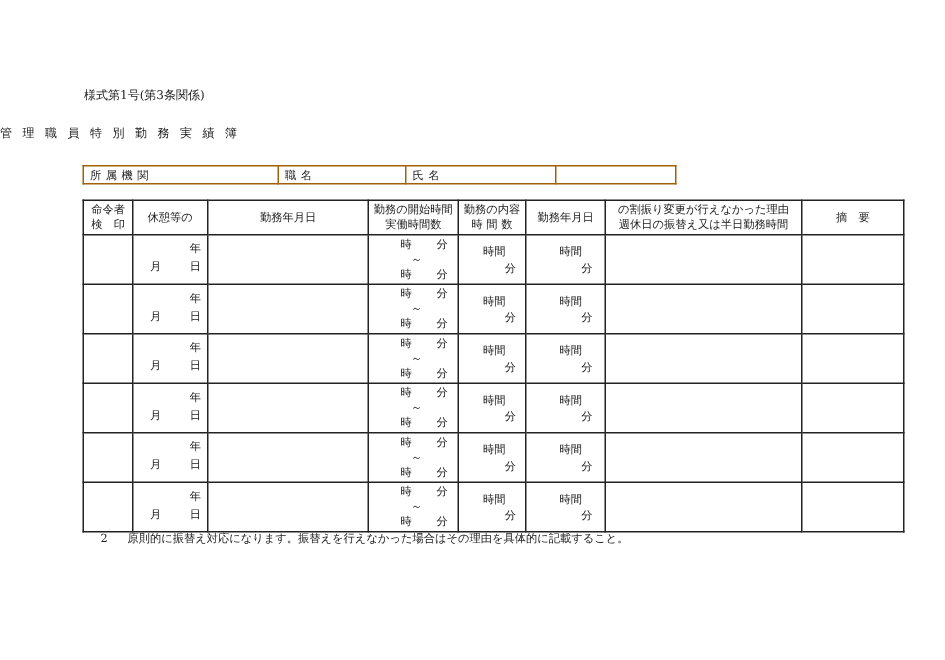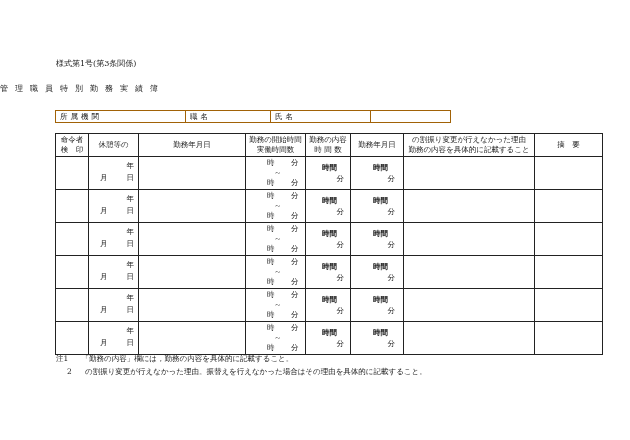--- a/index.html
+++ b/index.html
@@ -31,21 +31,21 @@
   .ymd .y { position: absolute; right: 0; top: 0; }
   .ymd .m { position: absolute; left: -8px; top: 12px; }
   .ymd .d { position: absolute; right: 0; top: 12px; }
   .tm { position: absolute; left: 0; right: 0; top: 1px; height: 30px; }
   .tm .h1 { position: absolute; left: 21px; top: 0; }
   .tm .m1 { position: absolute; left: 45px; top: 0; }
   .tm .sep { position: absolute; left: 28px; top: 10px; }
   .tm .h2 { position: absolute; left: 21px; top: 20px; }
   .tm .m2 { position: absolute; left: 45px; top: 20px; }
   .hm { position: absolute; right: 6px; top: 6px; width: 22px; height: 22px; }
-  .hm .h { position: absolute; left: 0; top: 0; font-weight: bold; }
+  .hm .h { position: absolute; left: 0; top: 0; }
   .hm .m { position: absolute; right: 0; top: 11px; }
   .notes { position: absolute; left: 56px; top: 352px; font-size: 7.5px; line-height: 13px; }
   .notes .note { white-space: nowrap; }
   .notes .num { display: inline-block; width: 18px; }
 </style>
 </head>
 <body>
 
 <div class="form-id">様式第1号(第3条関係)</div>
 <div class="doc-title">管理職員特別勤務実績簿</div>
@@ -99,21 +99,21 @@
         <span>勤務の開始時間</span>
         <span>実働時間数</span>
       </th>
       <th class="hdr-cell">
         <span>勤務の内容</span>
         <span>時 間 数</span>
       </th>
       <th>勤務年月日</th>
       <th class="hdr-cell">
         <span>の割振り変更が行えなかった理由</span>
-        <span>勤務の内容を具体的に記載すること</span>
+        <span>週休日の振替え又は半日勤務時間</span>
       </th>
       <th>摘　要</th>
     </tr>
   </thead>
   <tbody id="rows">
       <tr>
         <td></td>
         <td>
           <div class="ymd">
             <span class="y">年</span>
@@ -313,19 +313,16 @@
             <span class="m">分</span>
           </div>
         </td>
         <td></td>
         <td></td>
       </tr>
     </tbody>
 </table>
 
 <div class="notes">
-  <div class="note">
-    <span>注</span><span class="num">1</span><span>「勤務の内容」欄には，勤務の内容を具体的に記載すること。</span>
-  </div>
   <div class="note" style="padding-left:11px">
-    <span class="num">2</span><span>の割振り変更が行えなかった理由。振替えを行えなかった場合はその理由を具体的に記載すること。</span>
+    <span class="num">2</span><span>原則的に振替え対応になります。振替えを行えなかった場合はその理由を具体的に記載すること。</span>
   </div>
 </div>
 
 </body></html>

